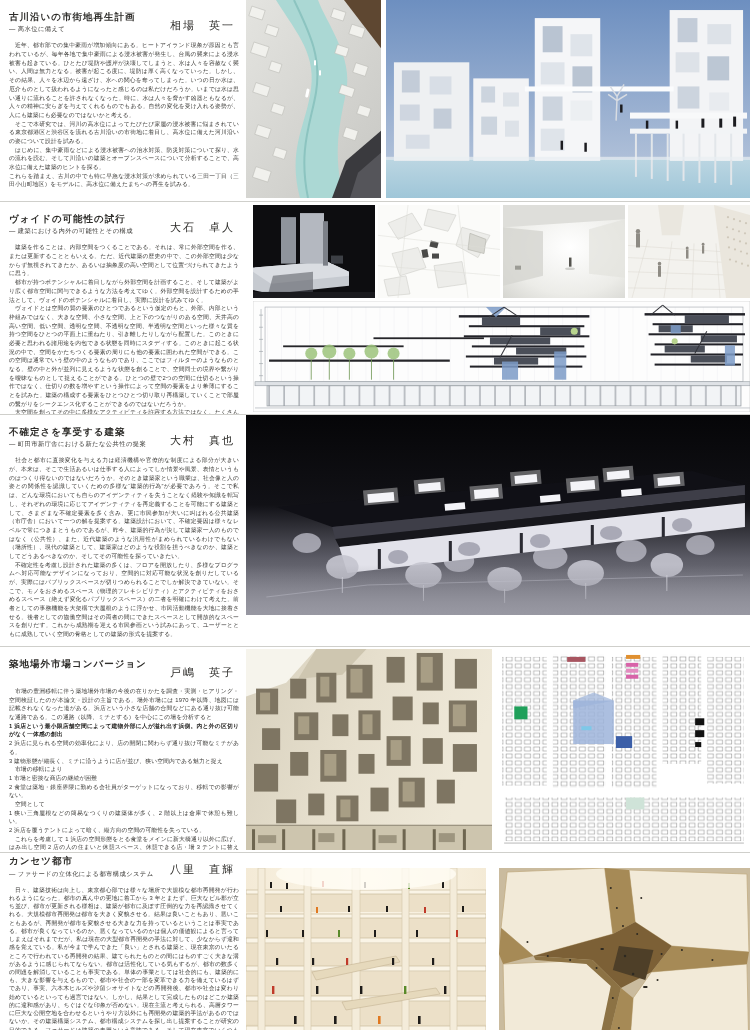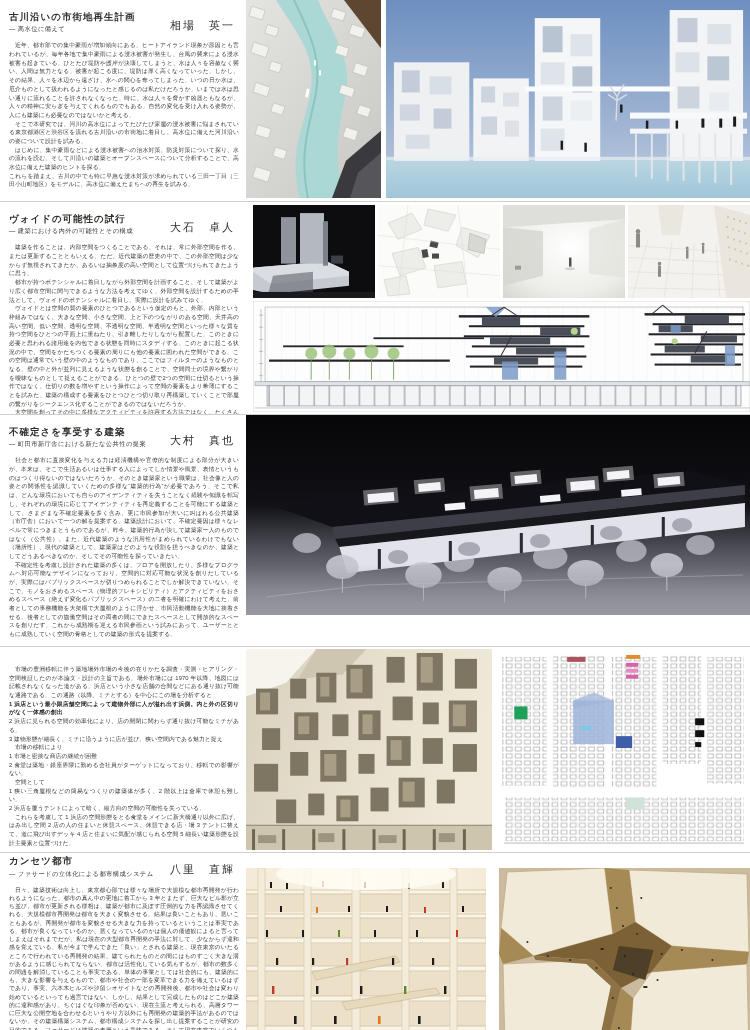--- a/index.html
+++ b/index.html
@@ -484,20 +484,26 @@
             <line x1="415" y1="160" x2="415" y2="176"></line>
         </g>
         <rect y="150" width="497" height="50" fill="url(#gfog)"></rect>
         <path d="M20,182 L120,170 L490,160" stroke="#c0c0ca" stroke-width="0.8" fill="none" opacity="0.55"></path>
       </svg>
     </div>
   </section>
 
   <section class="sec" id="s4">
     <div class="txt">
+      <div class="head">
+        <div>
+          <h2 class="title">築地場外市場コンバージョン</h2>
+        </div>
+        <div class="author">戸嶋　英子</div>
+      </div>
       <div class="body">
         <p>　市場の豊洲移転に伴う築地場外市場の今後の在りかたを調査・実測・ヒアリング・空間検証したのが本論文・設計の主旨である。場外市場には 1970 年以降、地図には記載されなくなった道がある。浜店という小さな店舗の合間などにある通り抜け可能な通路である。この通路（以降、ミチとする）を中心にこの場を分析すると</p>
         <p class="em">1 浜店という最小限店舗空間によって建物外部に人が溢れ出す浜側。内と外の区切りがなく一体感の創出</p>
         <p>2 浜店に見られる空間の効率化により、店の開閉に関わらず通り抜け可能なミチがある。</p>
         <p>3 建物形態が細長く、ミチに沿うように店が並び、狭い空間内である魅力と捉え</p>
         <p>　市場の移転により</p>
         <p>1 市場と密接な商店の継続が困難</p>
         <p>2 食堂は築地・銀座界隈に勤める会社員がターゲットになっており、移転での影響がない。</p>
         <p>　空間として</p>
         <p>1 狭い三角屋根などの簡易なつくりの建築体が多く、2 階以上は倉庫で休憩も難しい。</p>

